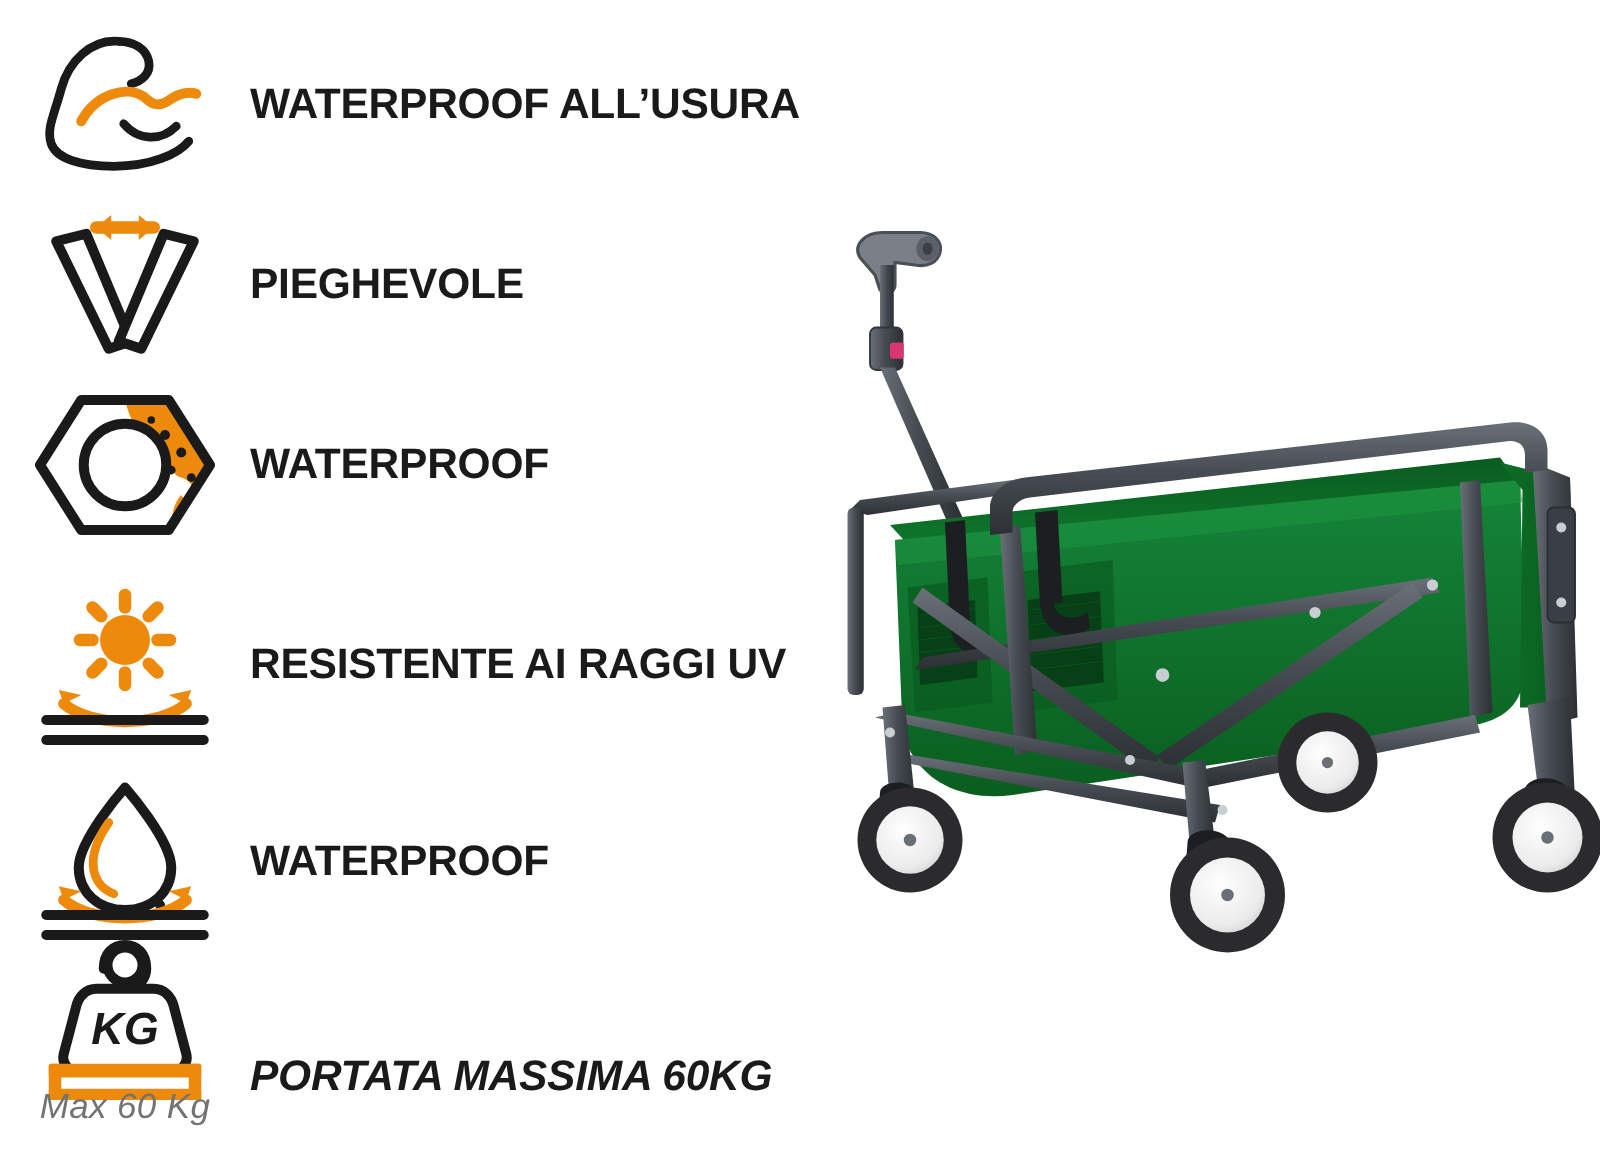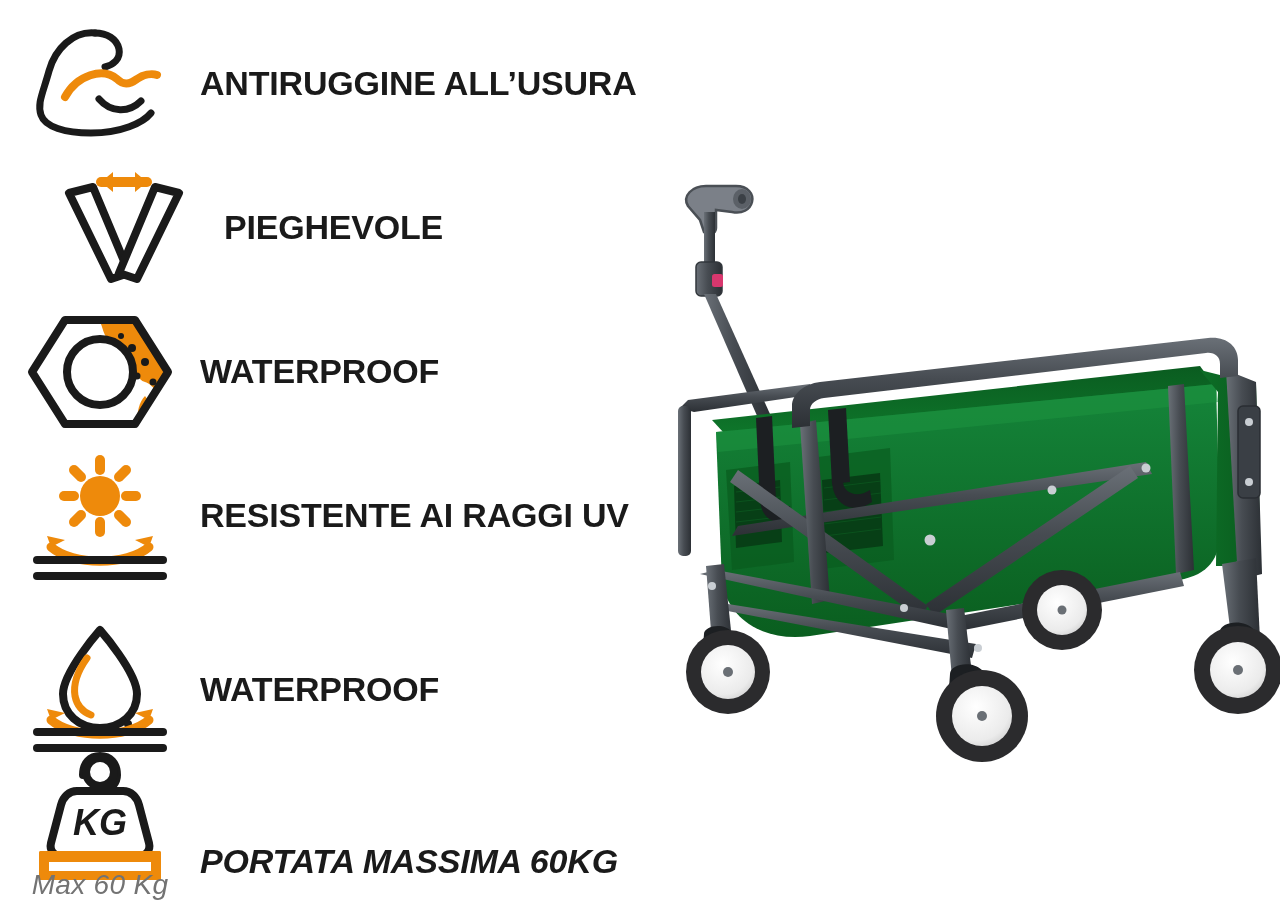--- a/index.html
+++ b/index.html
@@ -24,23 +24,23 @@
     width:200px;height:150px;flex:0 0 200px;
     display:flex;align-items:center;justify-content:center;
     position:relative;
   }
   .feature-label{
     font-size:34px;font-weight:bold;color:#1a1a1a;
     letter-spacing:-0.2px;white-space:nowrap;
     line-height:1;
   }
   .feature-row.r0{top:8px;}
-  .feature-row.r1{top:152px;margin-left:24px;}
+  .feature-row.r1{top:152px;}
   .feature-row.r2{top:296px;}
-  .feature-row.r3{top:440px;}
+  .feature-row.r3{top:456px;}
   .feature-row.r4{top:614px;}
   .feature-row.r5{top:739px;height:175px;align-items:center;font-style:italic;}
   .feature-row.r5 .feature-icon{height:175px;align-items:flex-start;}
   .feature-row.r5 .feature-label{margin-top:68px;}
 
   .ico{display:block;}
 
   
   .maxcap{
     position:absolute;left:0;top:130px;width:200px;text-align:center;
@@ -65,21 +65,21 @@
       <div class="feature-icon">
         <svg class="ico" width="150" height="120" viewBox="0 0 150 120">
           <g fill="none" stroke="#1a1a1a" stroke-width="7" stroke-linecap="round" stroke-linejoin="round">
             <path d="M70 10 C48 8 30 26 24 48 C18 70 12 80 16 92 C20 104 40 110 66 110 C96 110 118 100 126 90"></path>
             <path d="M70 10 C82 10 92 16 94 26 C96 36 88 42 80 44"></path>
             <path d="M74 76 C86 90 104 90 116 78"></path>
           </g>
           <path d="M40 74 C52 52 78 44 92 56 C98 62 104 62 112 56 C118 52 126 50 132 52" fill="none" stroke="#ee8a0b" stroke-width="8" stroke-linecap="round" stroke-linejoin="round"></path>
         </svg>
       </div>
-      <div class="feature-label">ANTIRUGGINE ALL’USURA</div>
+      <div class="feature-label">WATERPROOF ALL’USURA</div>
     </div>
 
     <div class="feature-row r1">
       <div class="feature-icon">
         <svg class="ico" width="150" height="125" viewBox="0 0 150 125">
           <g fill="#ffffff" stroke="#1a1a1a" stroke-width="8" stroke-linejoin="round">
             <path d="M20 28 L44 22 L80 108 L62 114 Z"></path>
             <path d="M130 28 L106 22 L70 108 L88 114 Z"></path>
           </g>
           <g stroke="#ee8a0b" stroke-width="10" stroke-linecap="round">

